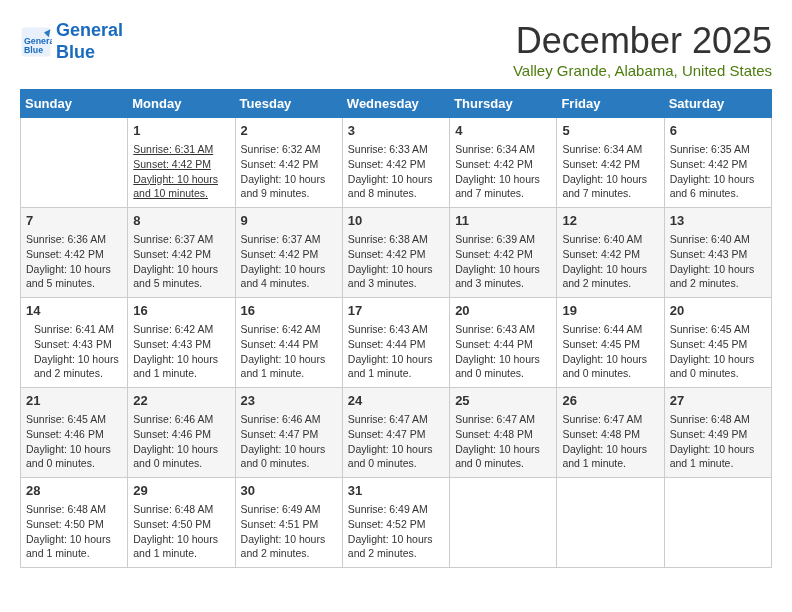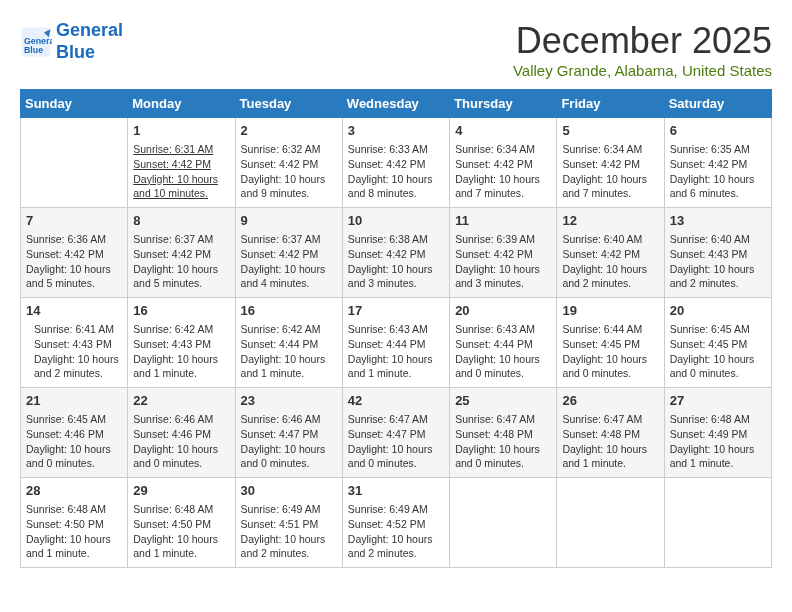--- a/index.html
+++ b/index.html
@@ -291,21 +291,21 @@
 and 0 minutes.</div>
         </td>
         <td>
           <span class="day-num">23</span>
           <div class="day-info" style="white-space: pre-line;">Sunrise: 6:46 AM
 Sunset: 4:47 PM
 Daylight: 10 hours
 and 0 minutes.</div>
         </td>
         <td>
-          <span class="day-num">42</span>
+          <span class="day-num">24</span>
           <div class="day-info" style="white-space: pre-line;">Sunrise: 6:47 AM
 Sunset: 4:47 PM
 Daylight: 10 hours
 and 0 minutes.</div>
         </td>
         <td>
           <span class="day-num">25</span>
           <div class="day-info" style="white-space: pre-line;">Sunrise: 6:47 AM
 Sunset: 4:48 PM
 Daylight: 10 hours

